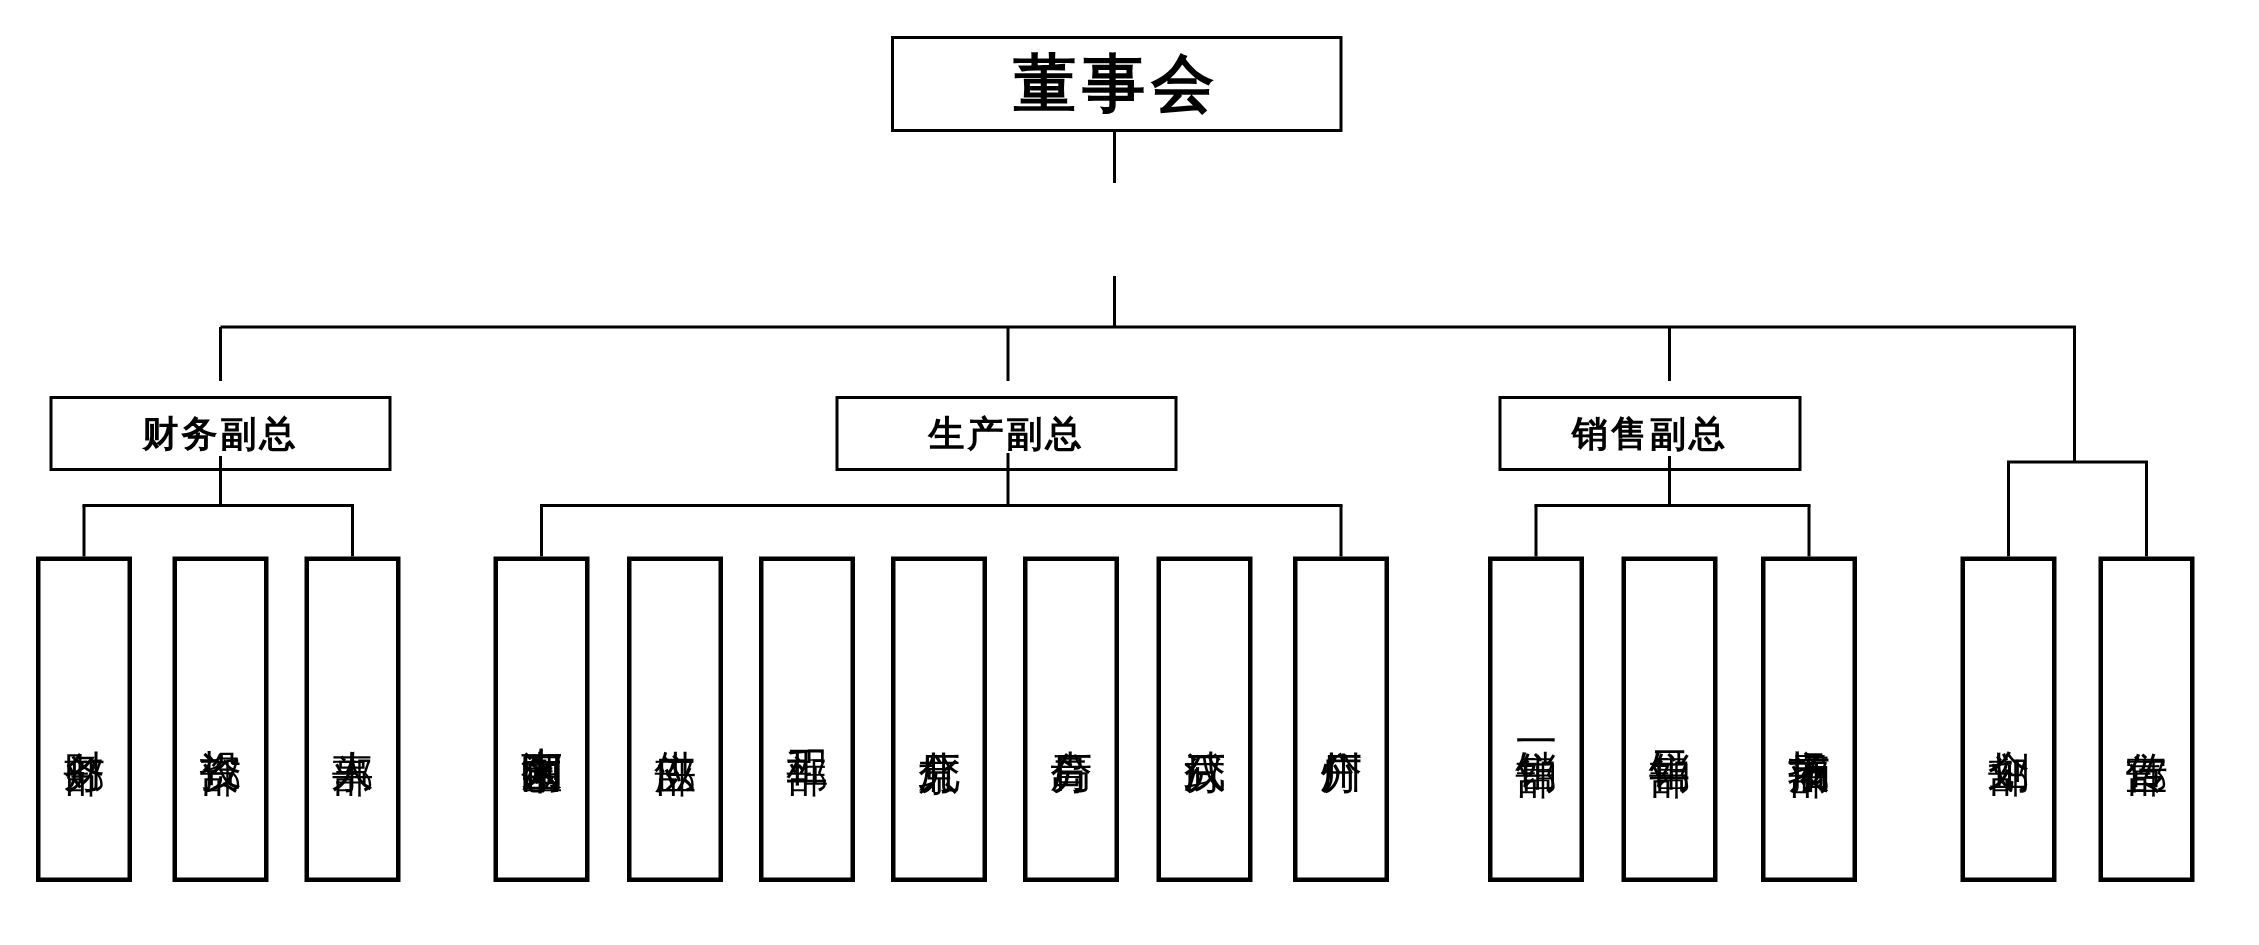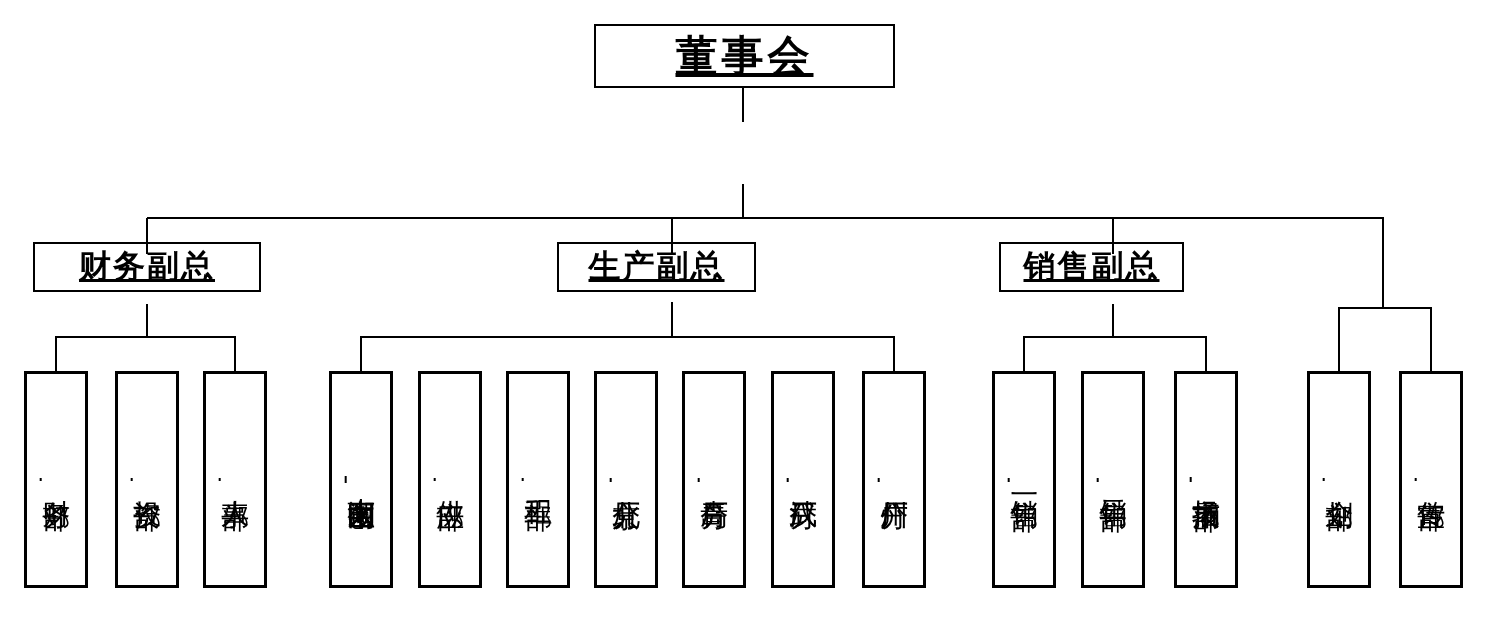--- a/index.html
+++ b/index.html
@@ -17,34 +17,33 @@
   }
   .node {
     position: absolute;
     background: #ffffff;
     border: 2px solid #000000;
     box-sizing: border-box;
     display: flex;
     align-items: center;
     justify-content: center;
     color: #000000;
-    text-decoration: underline;
   }
   .node.top {
     left: 594px;
     width: 301px;
     height: 64px;
     font-size: 42px;
     font-weight: 900;
     letter-spacing: 4px;
   }
   .node.vp {
-    top: 242px;
+    top: 264px;
     height: 50px;
-    font-size: 32px;
+    font-size: 24px;
     font-weight: 900;
     letter-spacing: 2px;
   }
   .node.dept {
     top: 371px;
     width: 64px;
     height: 217px;
     border-width: 3px;
     font-size: 28px;
     font-weight: 400;
@@ -65,22 +64,22 @@
 </style>
 </head>
 <body>
 
 <div id="canvas">
 
   <div class="node top" style="top:24px">董事会</div>
 
 
   <div class="node vp" style="left:33px;width:228px">财务副总</div>
-  <div class="node vp" style="left:557px;width:199px">生产副总</div>
-  <div class="node vp" style="left:999px;width:185px">销售副总</div>
+  <div class="node vp" style="left:557px;width:228px">生产副总</div>
+  <div class="node vp" style="left:999px;width:202px">销售副总</div>
 
   <div class="node dept" style="left:24px">
     <span class="vtext">财务部</span>
   </div>
   <div class="node dept" style="left:115px">
     <span class="vtext">投资部</span>
   </div>
   <div class="node dept" style="left:203px">
     <span class="vtext">人事部</span>
   </div>

